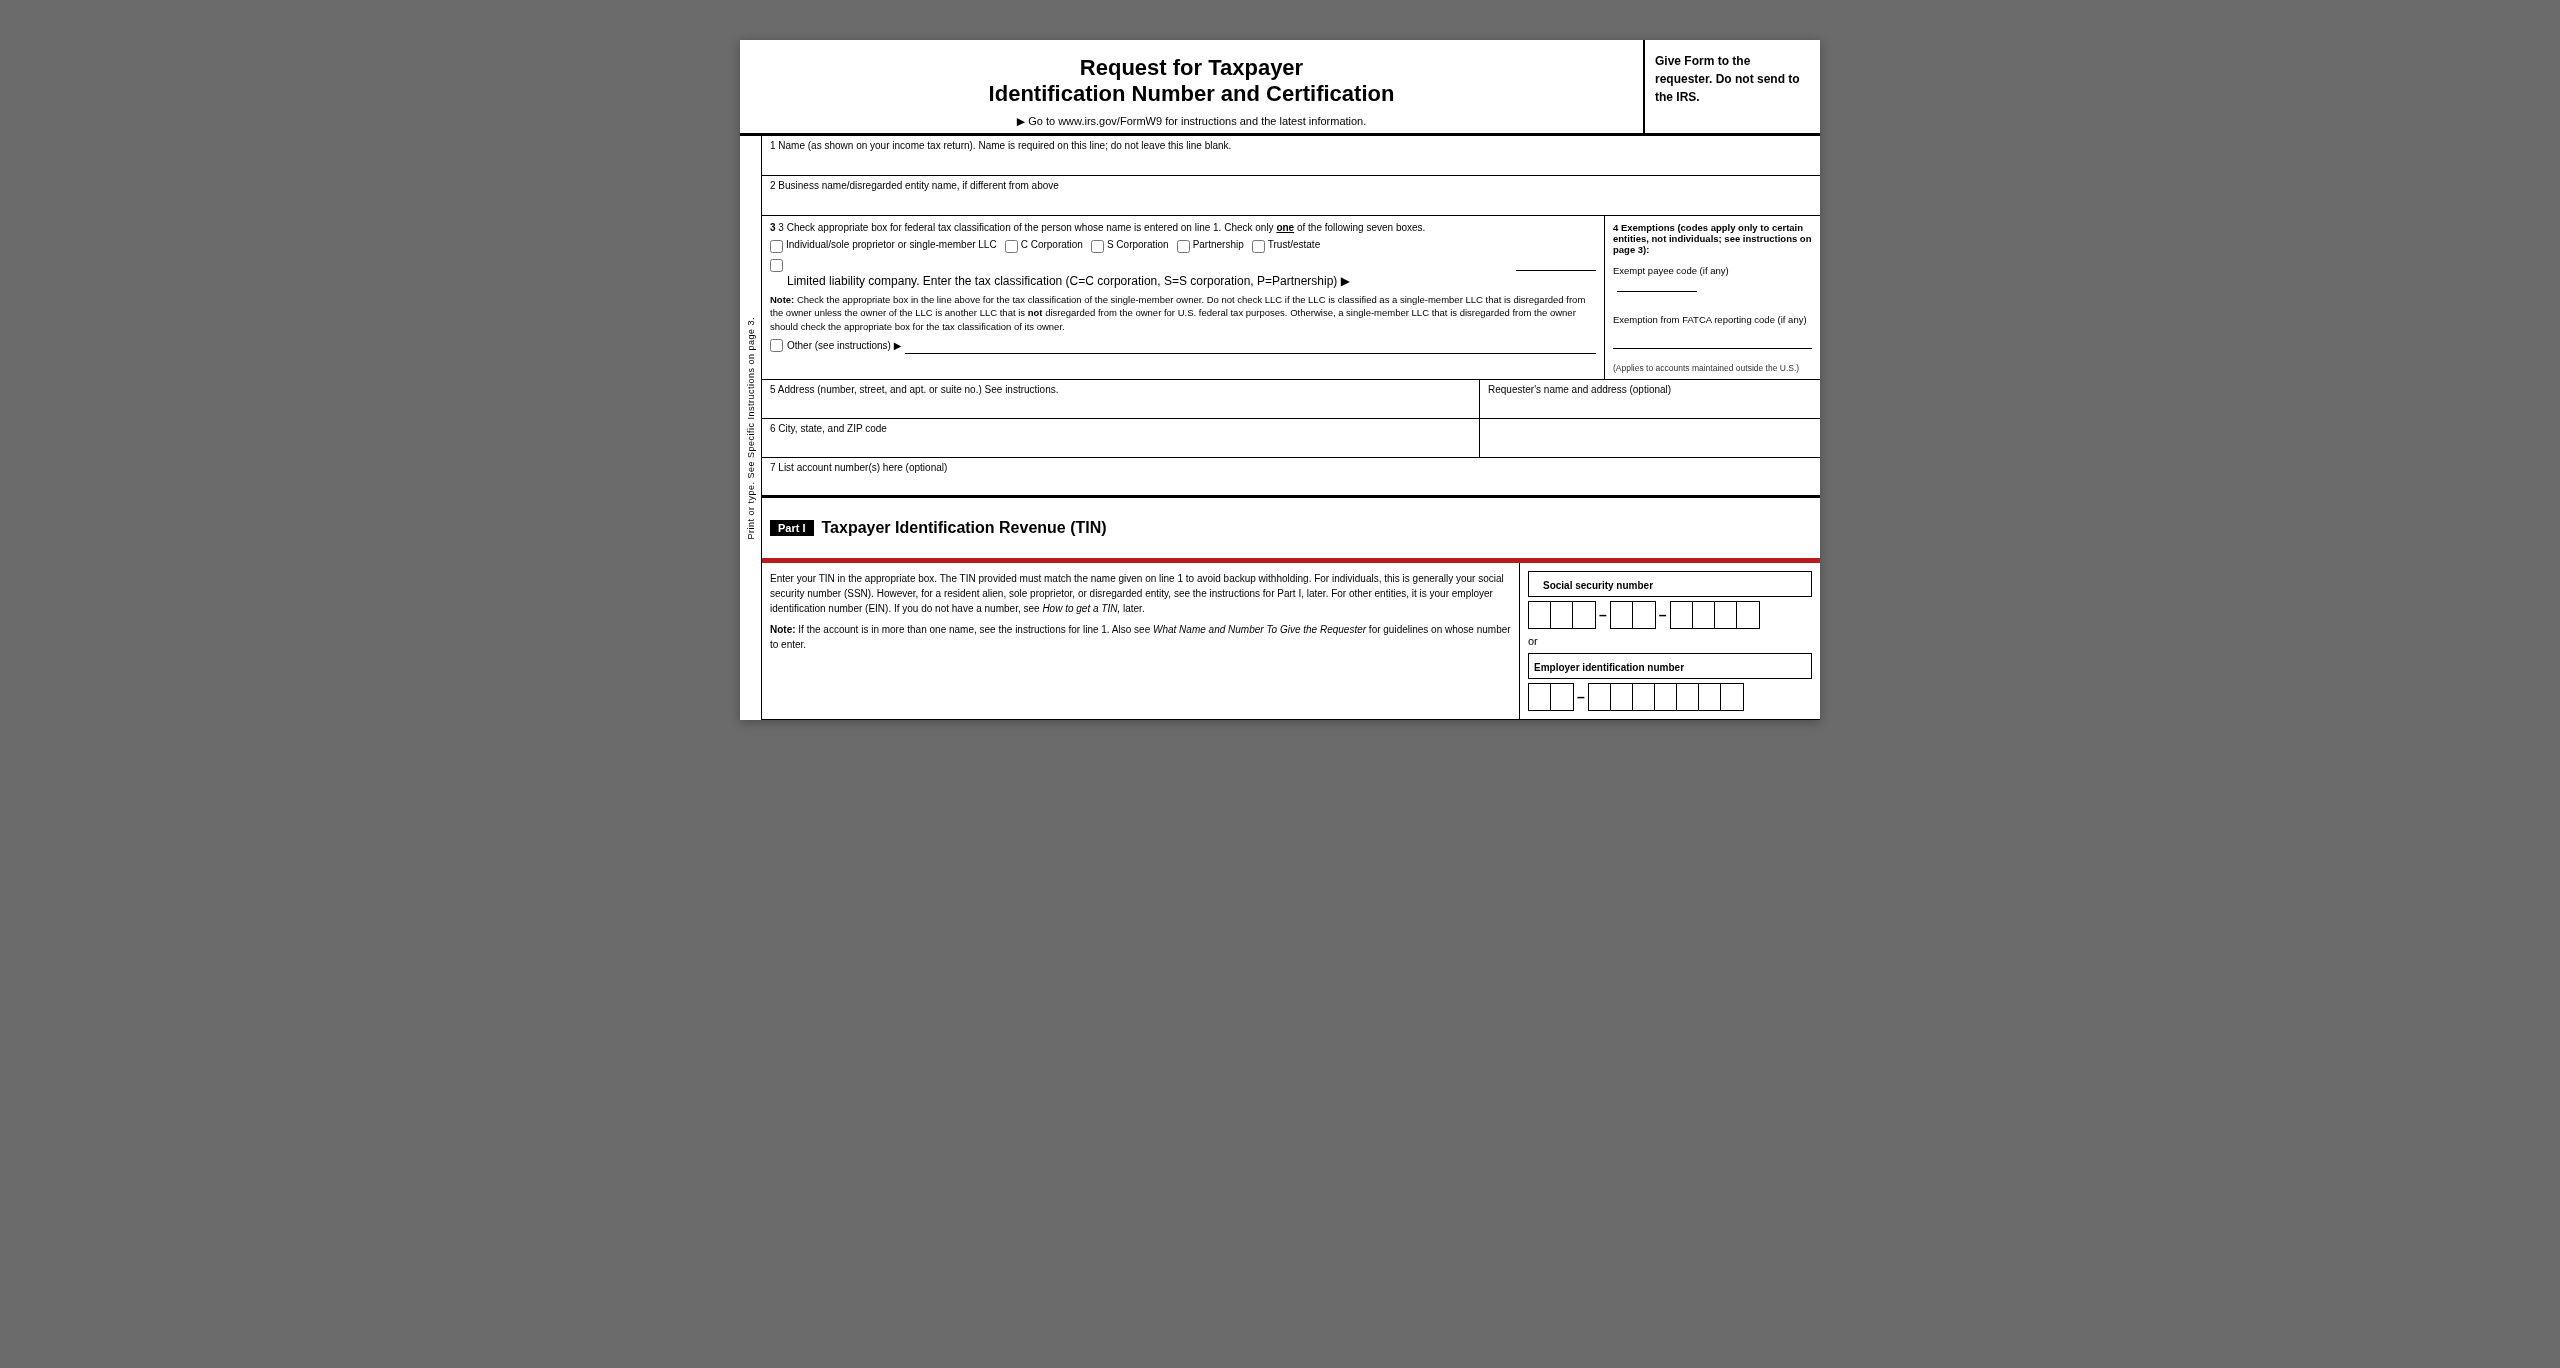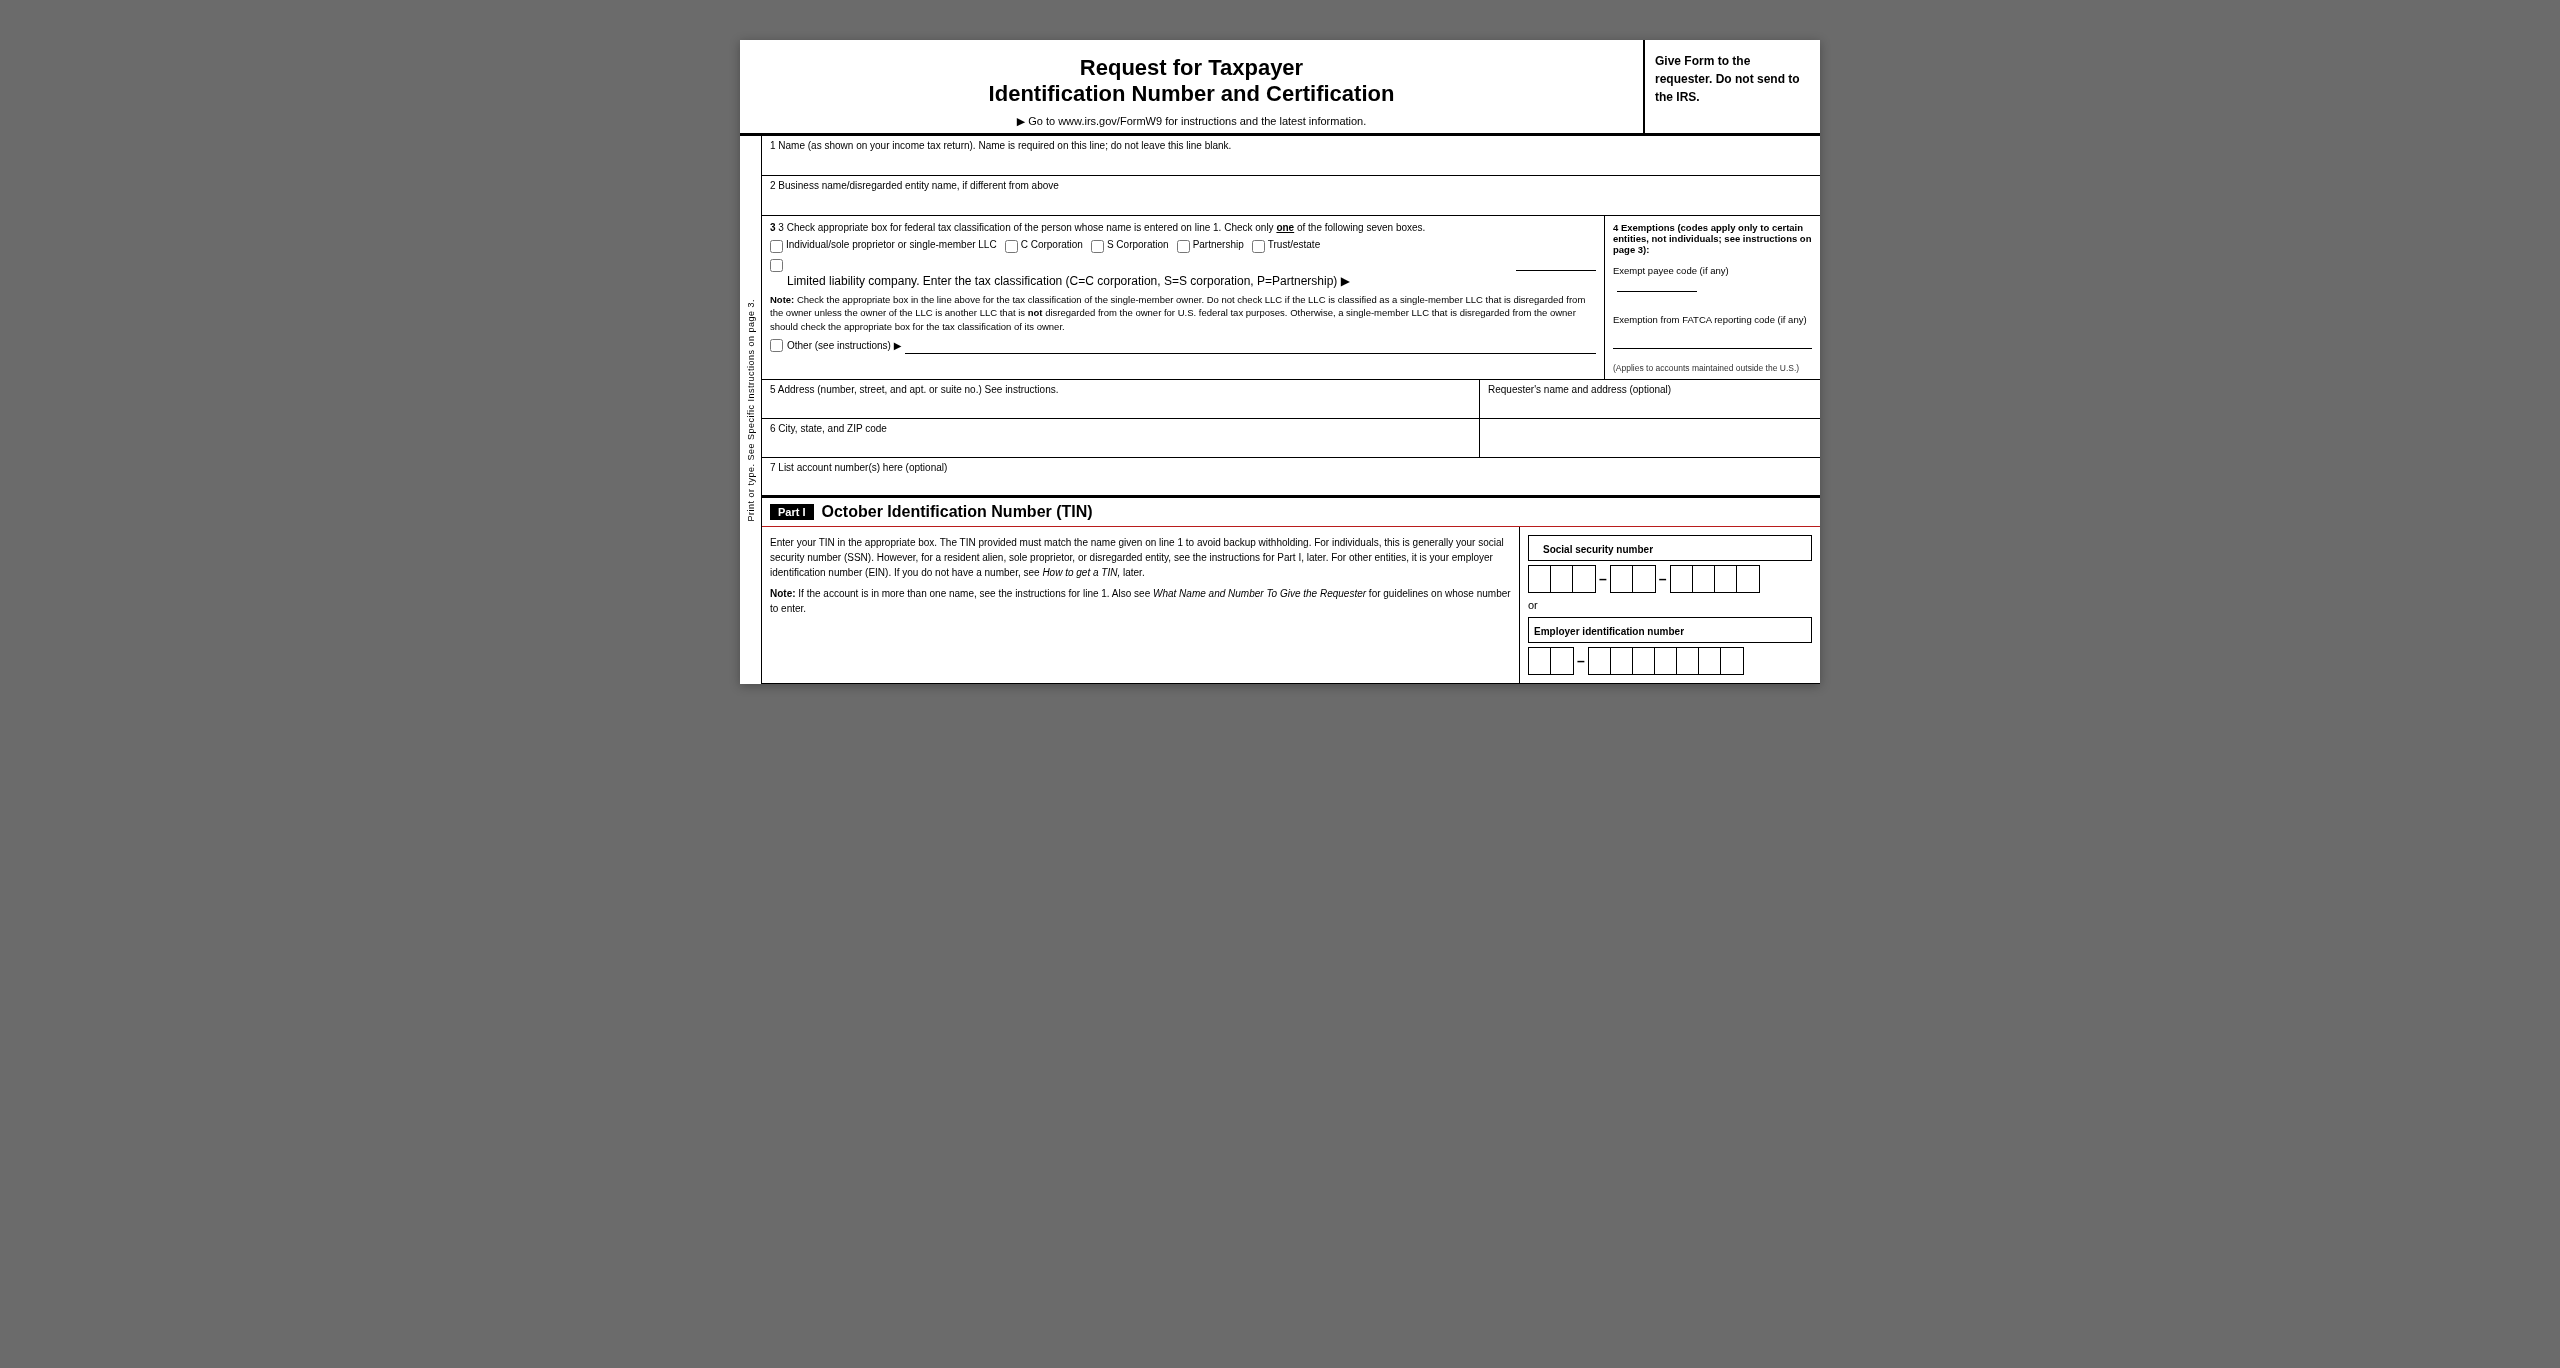--- a/index.html
+++ b/index.html
@@ -218,22 +218,22 @@
       color: white;
       display: inline-block;
       padding: 2px 8px;
       font-size: 11px;
       font-weight: bold;
       margin-right: 8px;
     }
     .part-title-row {
       display: flex;
       align-items: center;
-      padding: 5px 8px;
-      border-bottom: 1px solid #b91c1c;
+      padding: 21px 8px;
+      border-bottom: 5px solid #b91c1c;
       border-top: 2px solid black;
       text-align: center;
     }
     .part-title {
       font-size: 16px;
       font-weight: bold;
     }
     .part-body {
       display: flex;
       border-bottom: 1px solid black;
@@ -391,21 +391,21 @@
         </div>
       </div>
 
       <div style="border-bottom:1px solid black; padding:4px 8px; min-height:36px;">
         <div style="font-size:10px;">7 List account number(s) here (optional)</div>
         <input type="text" style="width: 100%; border: none; outline: none; height: 16px;">
       </div>
 
       <div class="part-title-row">
         <span class="part-header">Part I</span>
-        <span class="part-title">October Identification Number (TIN)</span>
+        <span class="part-title">Taxpayer Identification Revenue (TIN)</span>
       </div>
 
       <div class="part-body">
         <div class="part-body-left">
           <p style="font-size:10px; line-height:1.5; margin-bottom:6px;">
             <span>Enter your TIN in the appropriate box. The TIN provided must match the name given on line 1 to avoid backup withholding. For individuals, this is generally your social security number (SSN). However, for a resident alien, sole proprietor, or disregarded entity, see the instructions for Part I, later. For other entities, it is your employer identification number (EIN). If you do not have a number, see</span>
             <em>How to get a TIN,</em>
             <span>later.</span>
           </p>
           <p style="font-size:10px; line-height:1.5;">

